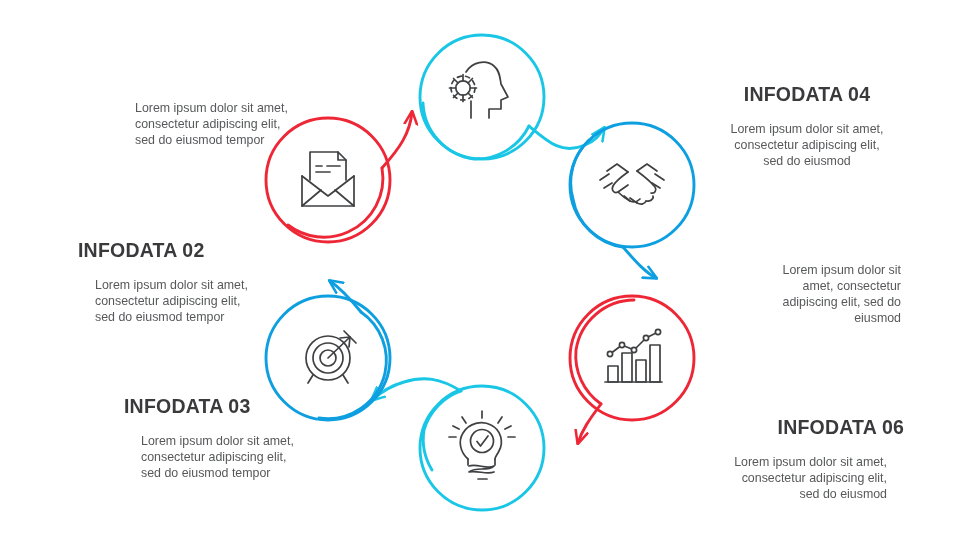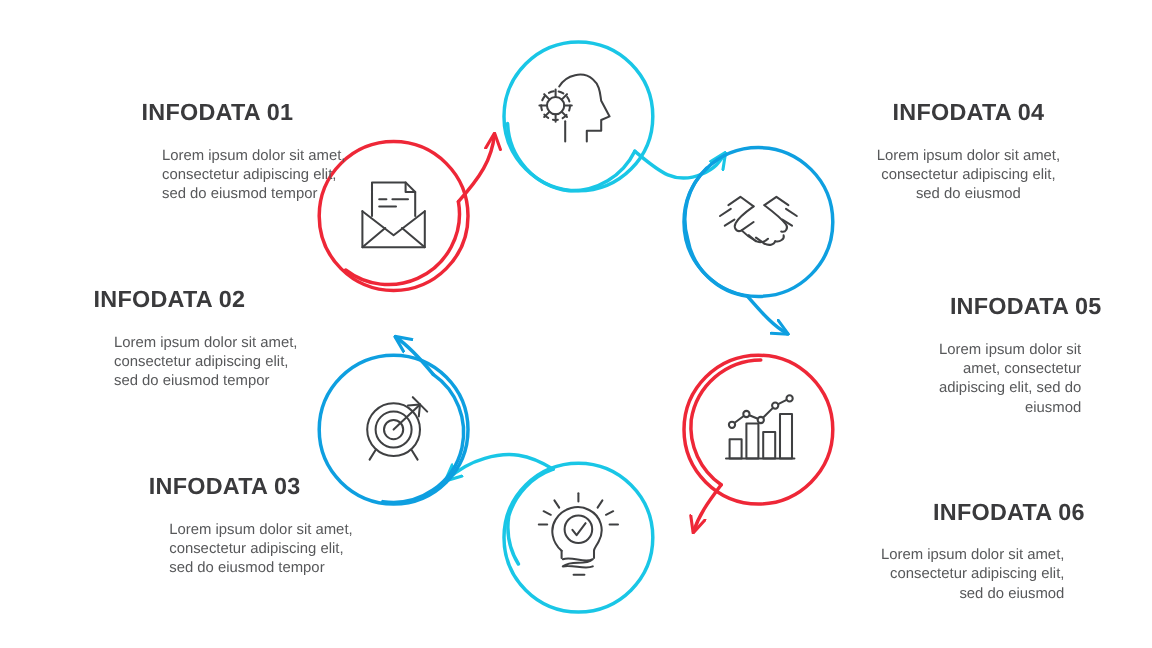--- a/index.html
+++ b/index.html
@@ -222,41 +222,39 @@
         <path d="M 316 166 L 322 166 M 327 166 L 340 166"></path>
         <path d="M 316 172 L 330 172"></path>
         <path d="M 302 176 L 302 206 L 354 206 L 354 176"></path>
         <path d="M 302 176 L 328 196 L 354 176"></path>
         <path d="M 302 206 L 321 190 M 354 206 L 335 190"></path>
       </g>
     </g>
   </svg>
 
   <div class="textblock tb-left" id="block-01">
-    <div class="tb-title">INFODATA 01</div>
     <div class="tb-body">Lorem ipsum dolor sit amet, consectetur adipiscing elit, sed do eiusmod tempor</div>
   </div>
 
   <div class="textblock tb-left" id="block-02">
     <div class="tb-title">INFODATA 02</div>
     <div class="tb-body">Lorem ipsum dolor sit amet, consectetur adipiscing elit, sed do eiusmod tempor</div>
   </div>
 
   <div class="textblock tb-left" id="block-03">
     <div class="tb-title">INFODATA 03</div>
     <div class="tb-body">Lorem ipsum dolor sit amet, consectetur adipiscing elit, sed do eiusmod tempor</div>
   </div>
 
   <div class="textblock tb-right" id="block-04">
     <div class="tb-title">INFODATA 04</div>
     <div class="tb-body">Lorem ipsum dolor sit amet, consectetur adipiscing elit, sed do eiusmod</div>
   </div>
 
   <div class="textblock tb-right" id="block-05">
-    <div class="tb-title">INFODATA 05</div>
     <div class="tb-body">Lorem ipsum dolor sit amet, consectetur adipiscing elit, sed do eiusmod</div>
   </div>
 
   <div class="textblock tb-right" id="block-06">
     <div class="tb-title">INFODATA 06</div>
     <div class="tb-body">Lorem ipsum dolor sit amet, consectetur adipiscing elit, sed do eiusmod</div>
   </div>
 
 </div>
 

